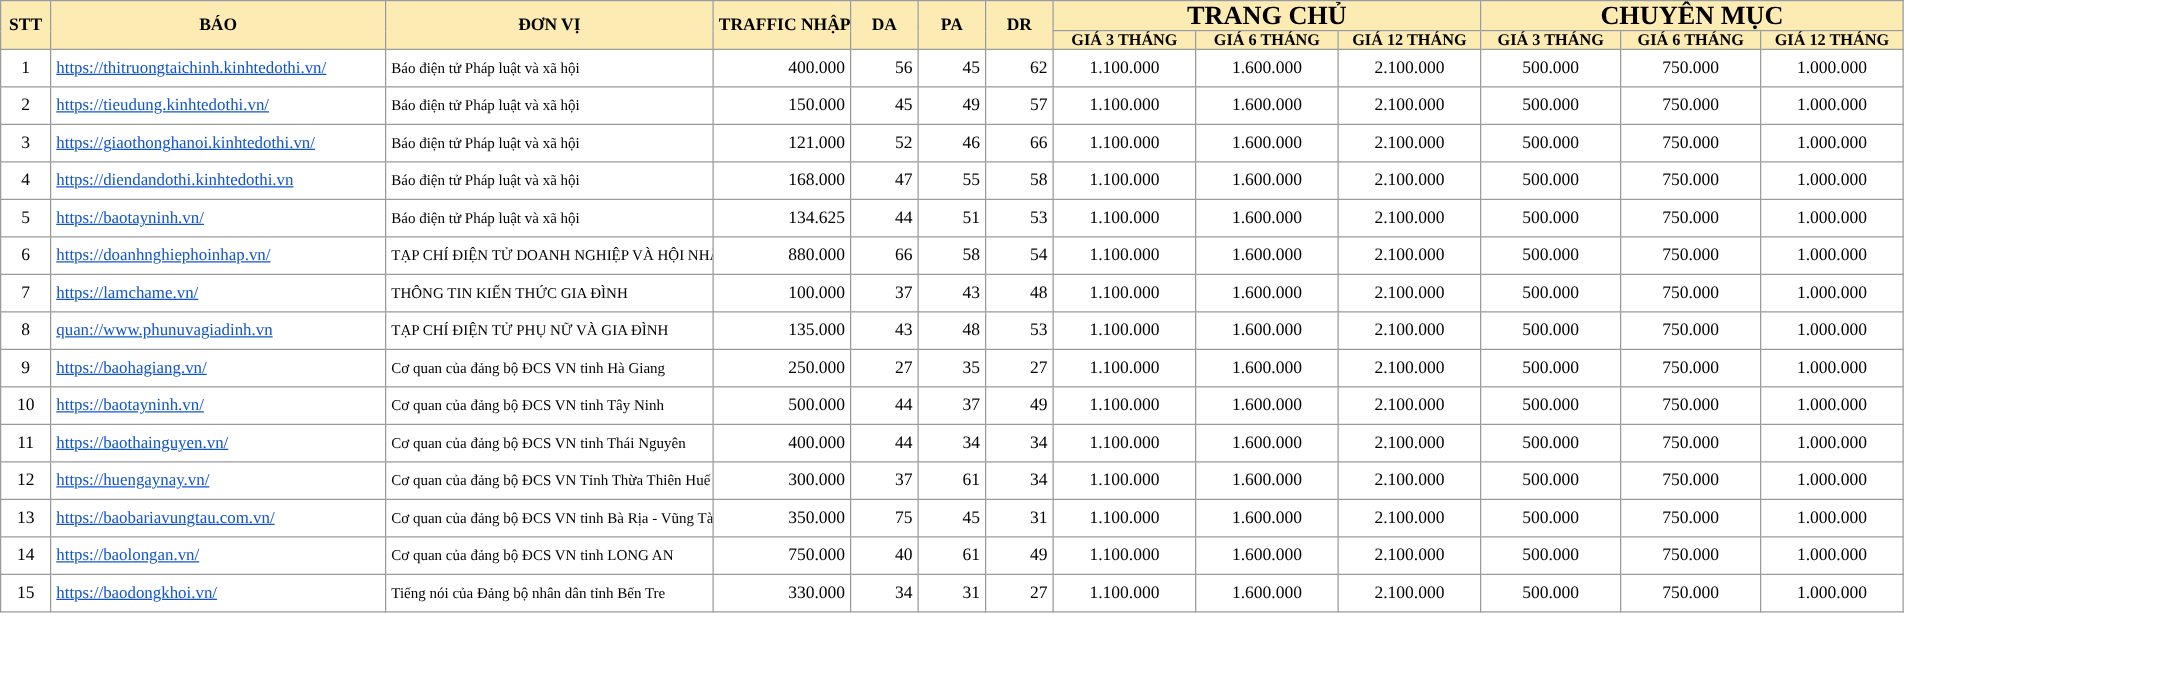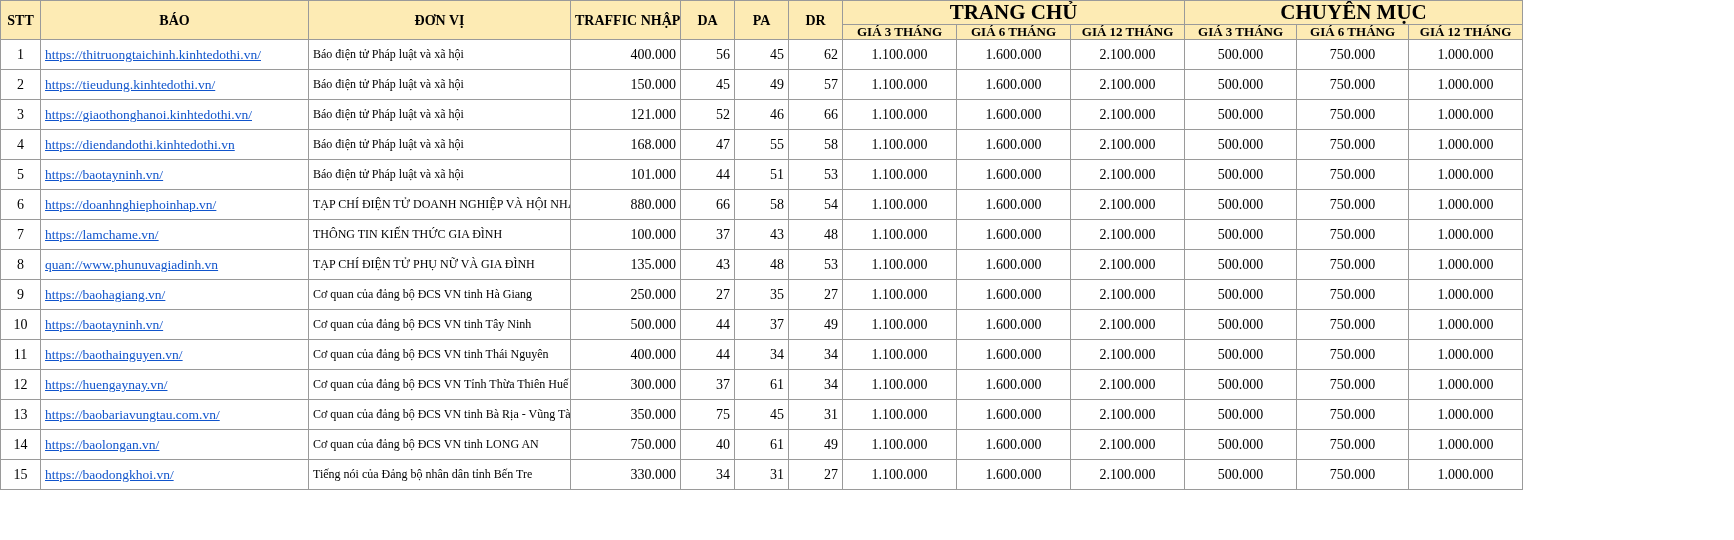--- a/index.html
+++ b/index.html
@@ -192,21 +192,21 @@
           <td class="c-price">1.600.000</td>
           <td class="c-price">2.100.000</td>
           <td class="c-price">500.000</td>
           <td class="c-price">750.000</td>
           <td class="c-price">1.000.000</td>
         </tr>
         <tr>
           <td class="c-stt">5</td>
           <td class="c-bao"><a href="#">https://baotayninh.vn/</a></td>
           <td class="c-donvi">Báo điện tử Pháp luật và xã hội</td>
-          <td class="c-traffic">101.000</td>
+          <td class="c-traffic">134.625</td>
           <td class="c-num">44</td>
           <td class="c-num">51</td>
           <td class="c-num">53</td>
           <td class="c-price">1.100.000</td>
           <td class="c-price">1.600.000</td>
           <td class="c-price">2.100.000</td>
           <td class="c-price">500.000</td>
           <td class="c-price">750.000</td>
           <td class="c-price">1.000.000</td>
         </tr>

